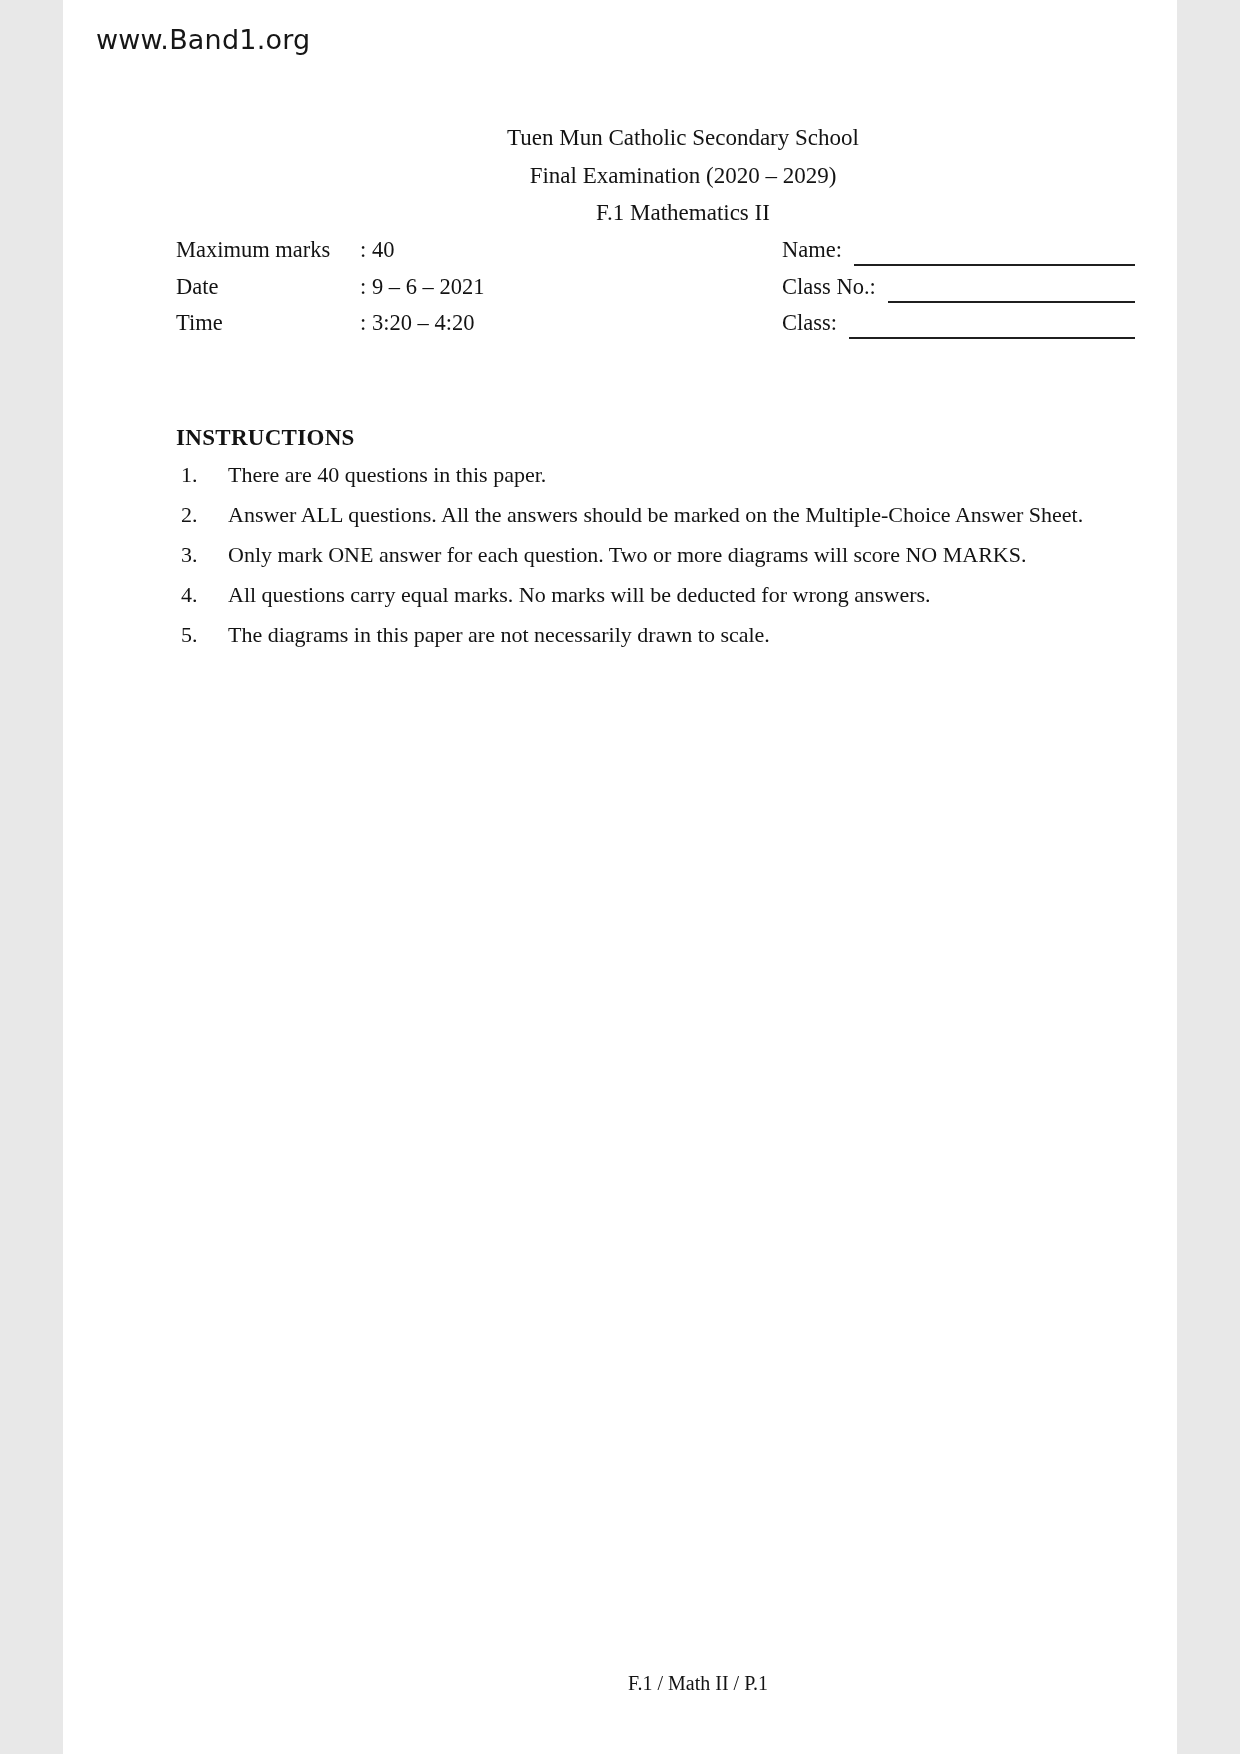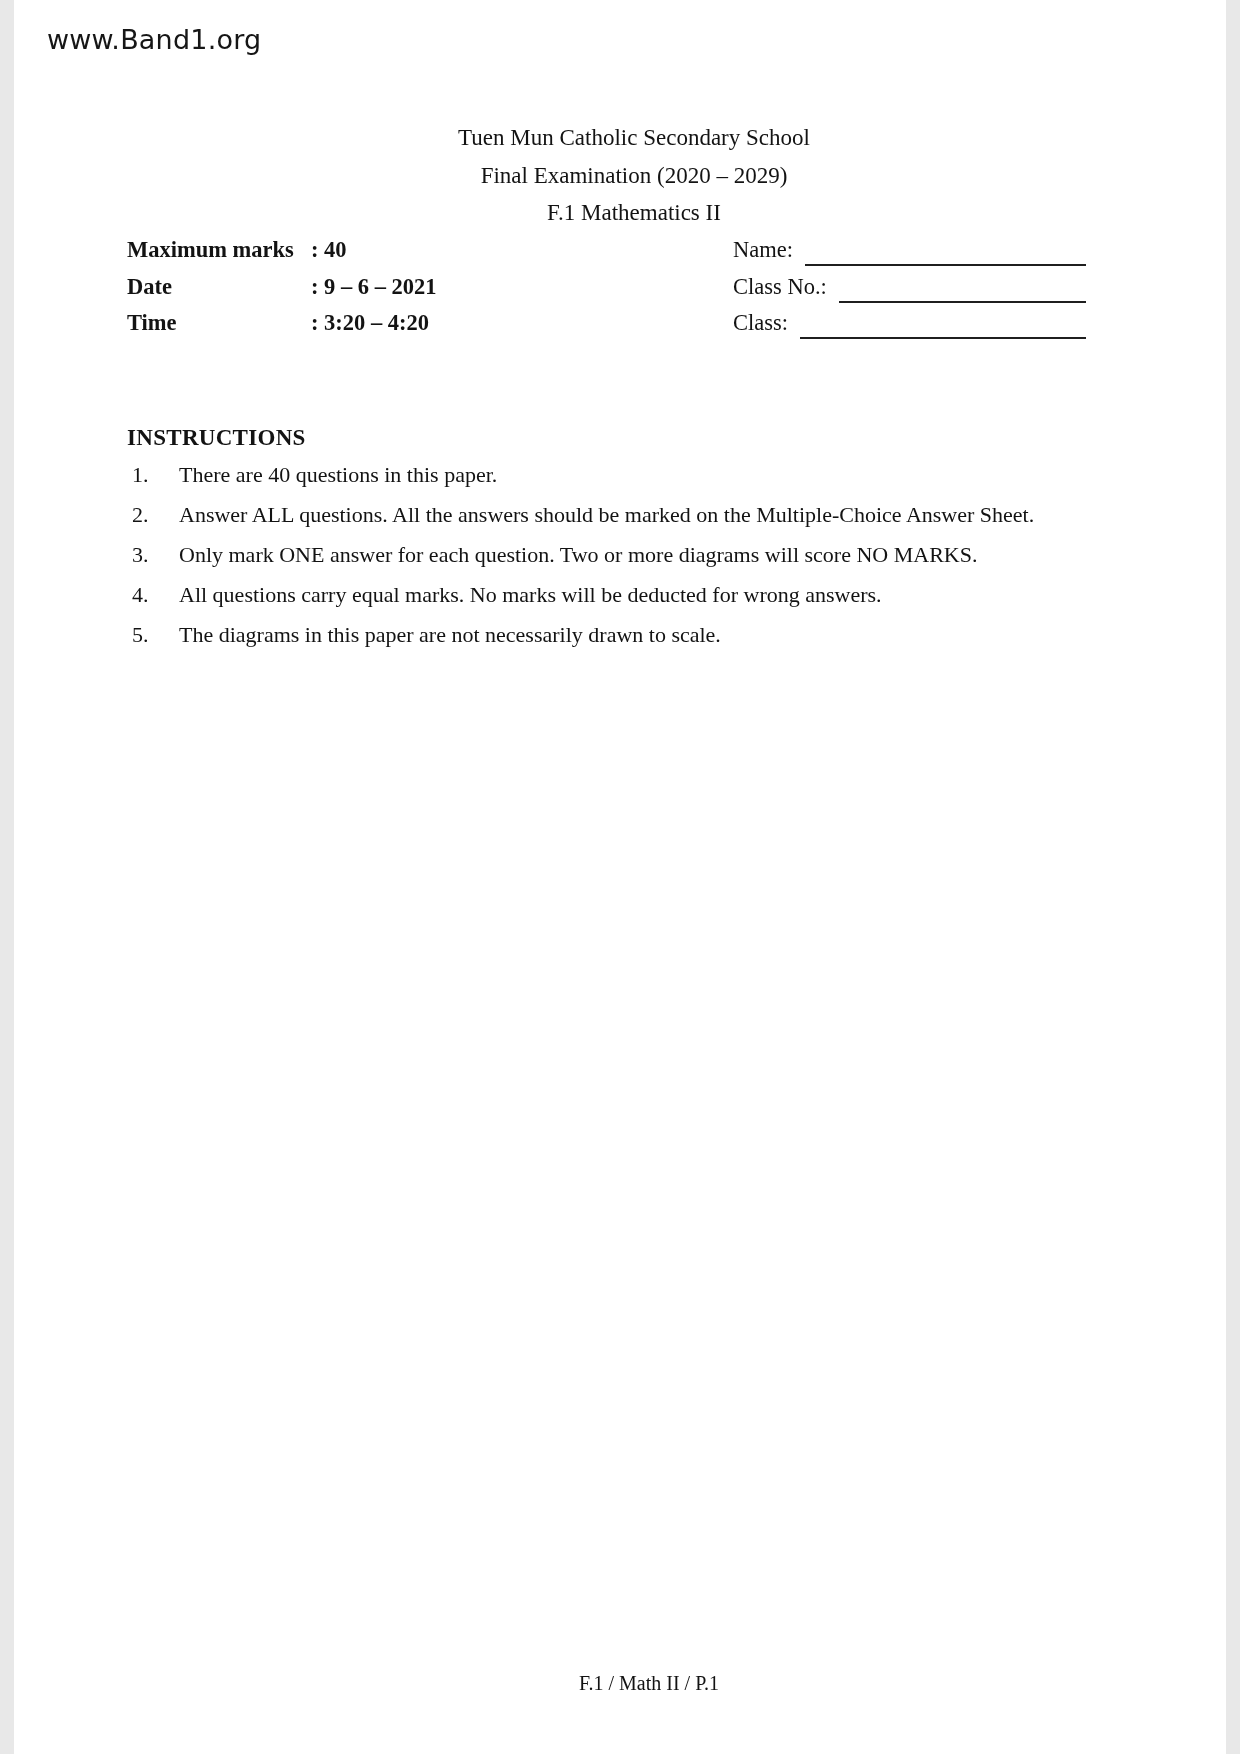--- a/index.html
+++ b/index.html
@@ -2,21 +2,21 @@
 <html><head>
 <meta charset="utf-8">
 <style>
   html, body {
     margin: 0;
     padding: 0;
     background: #e8e8e8;
   }
   .page {
     position: relative;
-    width: 1212px;
+    width: 1114px;
     height: 1754px;
     margin: 0 auto;
     background: #ffffff;
     color: #131313;
     font-family: "Liberation Serif", "DejaVu Serif", serif;
     font-size: 22px;
     overflow: hidden;
   }
   .watermark {
     position: absolute;
@@ -39,21 +39,20 @@
   .info-left {
     position: absolute;
     left: 113px;
     top: 232px;
     font-size: 22.5px;
   }
   .info-row {
     display: flex;
     height: 36.5px;
     align-items: center;
-    font-weight: bold;
   }
   .info-label {
     width: 184px;
     flex: 0 0 184px;
   }
   .info-right {
     position: absolute;
     left: 719px;
     top: 232px;
     width: 353px;

